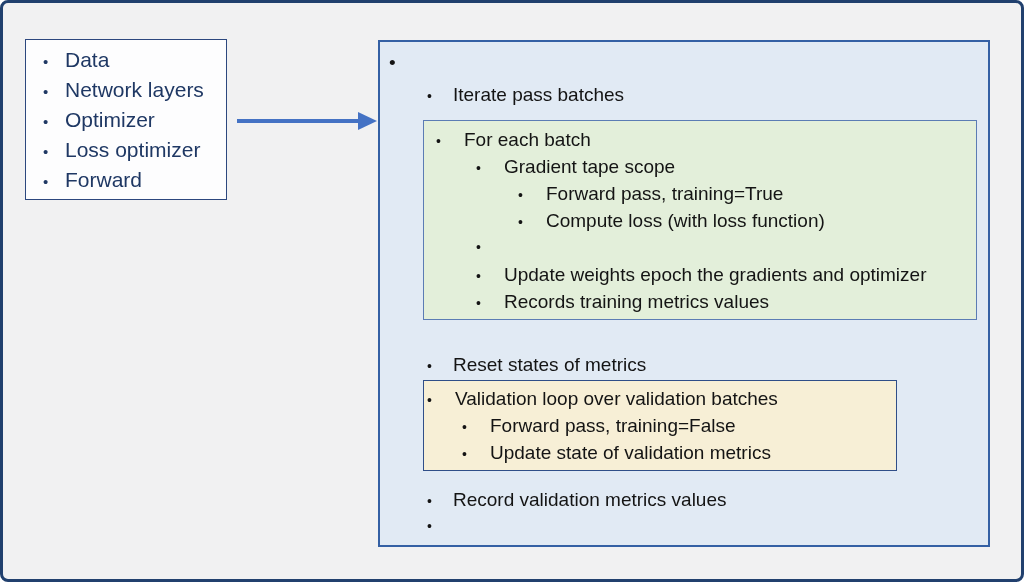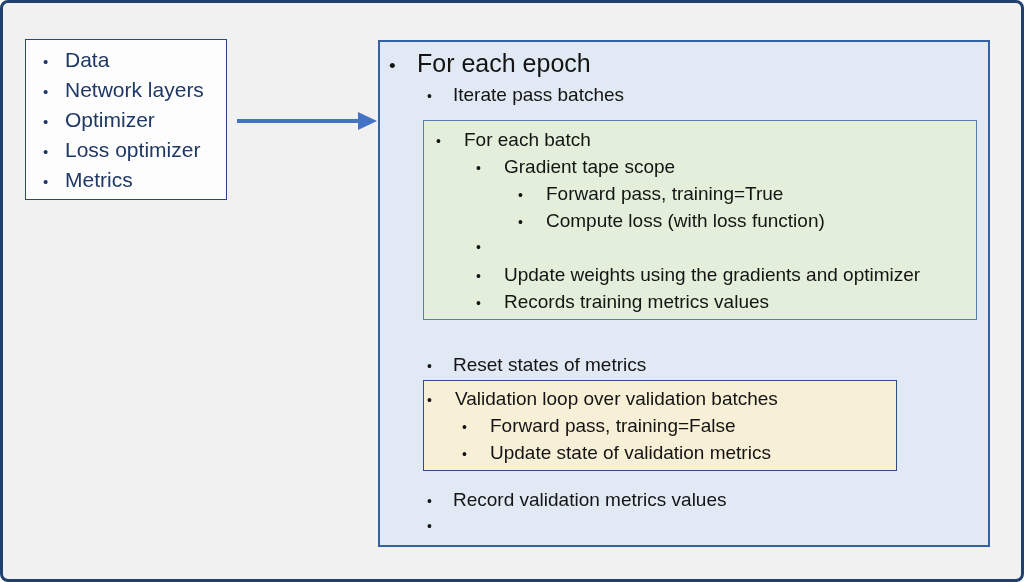--- a/index.html
+++ b/index.html
@@ -100,34 +100,33 @@
     <div class="row">
       <span class="dot">•</span>
       <span>Optimizer</span>
     </div>
     <div class="row">
       <span class="dot">•</span>
       <span>Loss optimizer</span>
     </div>
     <div class="row">
       <span class="dot">•</span>
-      <span>Metrics</span>
+      <span>Forward</span>
     </div>
   </div>
 
   <svg class="arrow-svg" width="148" height="28" viewBox="0 0 148 28">
     <line x1="5" y1="14" x2="128" y2="14" stroke="#4472C4" stroke-width="4"></line>
     <polygon points="126,5 145,14 126,23" fill="#4472C4"></polygon>
   </svg>
 
   <div class="epoch-box">
 
     <div class="row lv1">
       <span class="dot">•</span>
-      <span>For each epoch</span>
     </div>
 
     <div class="row lv2 iterate">
       <span class="dot">•</span>
       <span>Iterate pass batches</span>
     </div>
 
     <div class="batch-box">
       <div class="row g1">
         <span class="dot">•</span>
@@ -143,21 +142,21 @@
       </div>
       <div class="row g3">
         <span class="dot">•</span>
         <span>Compute loss (with loss function)</span>
       </div>
       <div class="row g2">
         <span class="dot">•</span>
       </div>
       <div class="row g2">
         <span class="dot">•</span>
-        <span>Update weights using the gradients and optimizer</span>
+        <span>Update weights epoch the gradients and optimizer</span>
       </div>
       <div class="row g2">
         <span class="dot">•</span>
         <span>Records training metrics values</span>
       </div>
     </div>
 
     <div class="row lv2 reset">
       <span class="dot">•</span>
       <span>Reset states of metrics</span>

